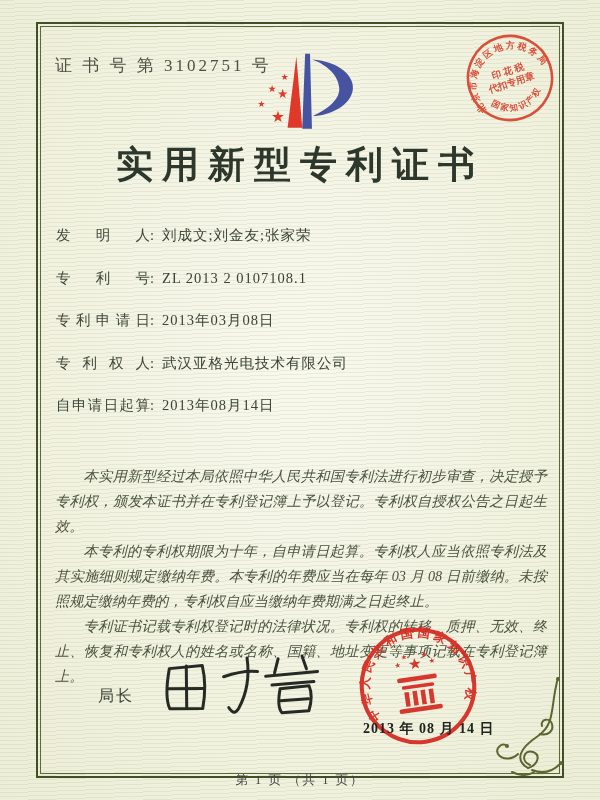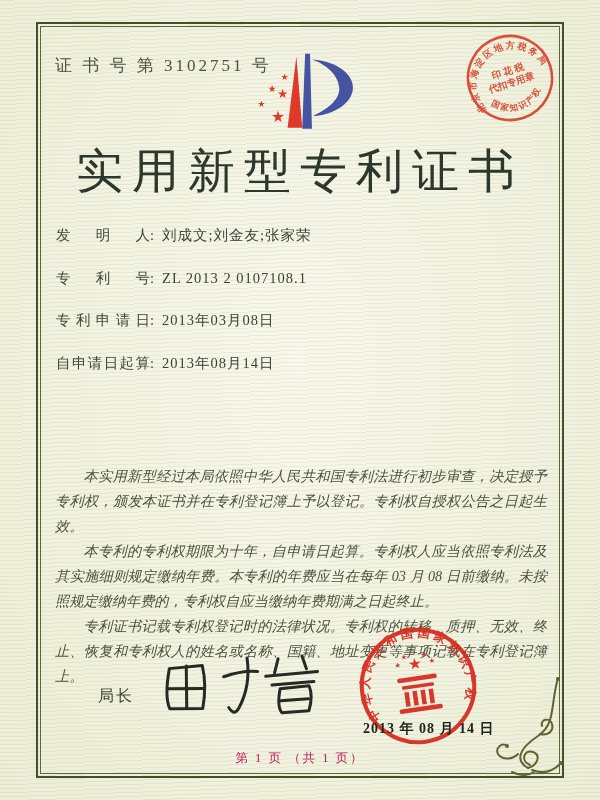--- a/index.html
+++ b/index.html
@@ -22,21 +22,21 @@
   .frame-inner{
     position:absolute;inset:2px;border:1px solid #5a6838;
   }
   .cert-no{
     position:absolute;left:55px;top:54px;z-index:2;
     font-size:17px;letter-spacing:3px;color:#4b5244;
   }
   .logo{position:absolute;left:237px;top:50px;width:146px;height:94px;z-index:2;}
   .title{
     position:absolute;left:0;right:0;top:140px;z-index:2;
-    text-align:center;font-size:47px;font-weight:normal;color:#2d372c;
+    text-align:center;font-size:37px;font-weight:bold;color:#2d372c;
     letter-spacing:9px;
   }
   .fields{position:absolute;left:56px;top:226px;z-index:2;}
   .field-row{height:42.5px;font-size:14.5px;color:#3e473a;white-space:nowrap;}
   .field-label{
     display:inline-block;width:94px;text-align:justify;text-align-last:justify;
     color:#3e473a;
   }
   .field-colon{display:inline-block;margin-right:8px;}
   .field-value{letter-spacing:1px;color:#394235;}
@@ -50,22 +50,22 @@
     position:absolute;left:98px;top:686px;z-index:2;
     font-size:16px;color:#3c4437;letter-spacing:2px;
   }
   .signature{position:absolute;left:148px;top:646px;width:195px;height:80px;z-index:2;}
   .office-seal{position:absolute;left:350px;top:618px;width:136px;height:136px;z-index:3;opacity:.92;}
   .seal-date{
     position:absolute;left:363px;top:720px;z-index:4;
     font-size:14px;font-weight:bold;color:#20241e;letter-spacing:1px;white-space:nowrap;
   }
   .footer{
-    position:absolute;left:0;right:0;top:750px;z-index:2;
-    text-align:center;font-size:12.5px;color:#be185d;letter-spacing:2px;
+    position:absolute;left:0;right:0;top:772px;z-index:2;
+    text-align:center;font-size:12.5px;color:#404040;letter-spacing:2px;
   }
   .tax-stamp{position:absolute;left:452px;top:20px;width:116px;height:116px;z-index:5;opacity:.85;}
   .ornament{position:absolute;left:488px;top:676px;width:76px;height:102px;z-index:2;}
 </style>
 </head>
 <body>
 
 <div class="texture"></div>
 
 <div class="frame">
@@ -91,20 +91,23 @@
 
 <div class="fields">
   <div class="field-row">
     <span class="field-label">发明人</span><span class="field-colon">:</span><span class="field-value">刘成文;刘金友;张家荣</span>
   </div>
   <div class="field-row">
     <span class="field-label">专利号</span><span class="field-colon">:</span><span class="field-value">ZL 2013 2 0107108.1</span>
   </div>
   <div class="field-row">
     <span class="field-label">专利申请日</span><span class="field-colon">:</span><span class="field-value">2013年03月08日</span>
+  </div>
+  <div class="field-row">
+    <span class="field-label">专利权人</span><span class="field-colon">:</span><span class="field-value">武汉亚格光电技术有限公司</span>
   </div>
   <div class="field-row">
     <span class="field-label">自申请日起算</span><span class="field-colon">:</span><span class="field-value">2013年08月14日</span>
   </div>
 </div>
 
 <div class="paragraphs">
   <p>本实用新型经过本局依照中华人民共和国专利法进行初步审查，决定授予专利权，颁发本证书并在专利登记簿上予以登记。专利权自授权公告之日起生效。</p>
   <p>本专利的专利权期限为十年，自申请日起算。专利权人应当依照专利法及其实施细则规定缴纳年费。本专利的年费应当在每年 03 月 08 日前缴纳。未按照规定缴纳年费的，专利权自应当缴纳年费期满之日起终止。</p>
   <p>专利证书记载专利权登记时的法律状况。专利权的转移、质押、无效、终止、恢复和专利权人的姓名或名称、国籍、地址变更等事项记载在专利登记簿上。</p>

